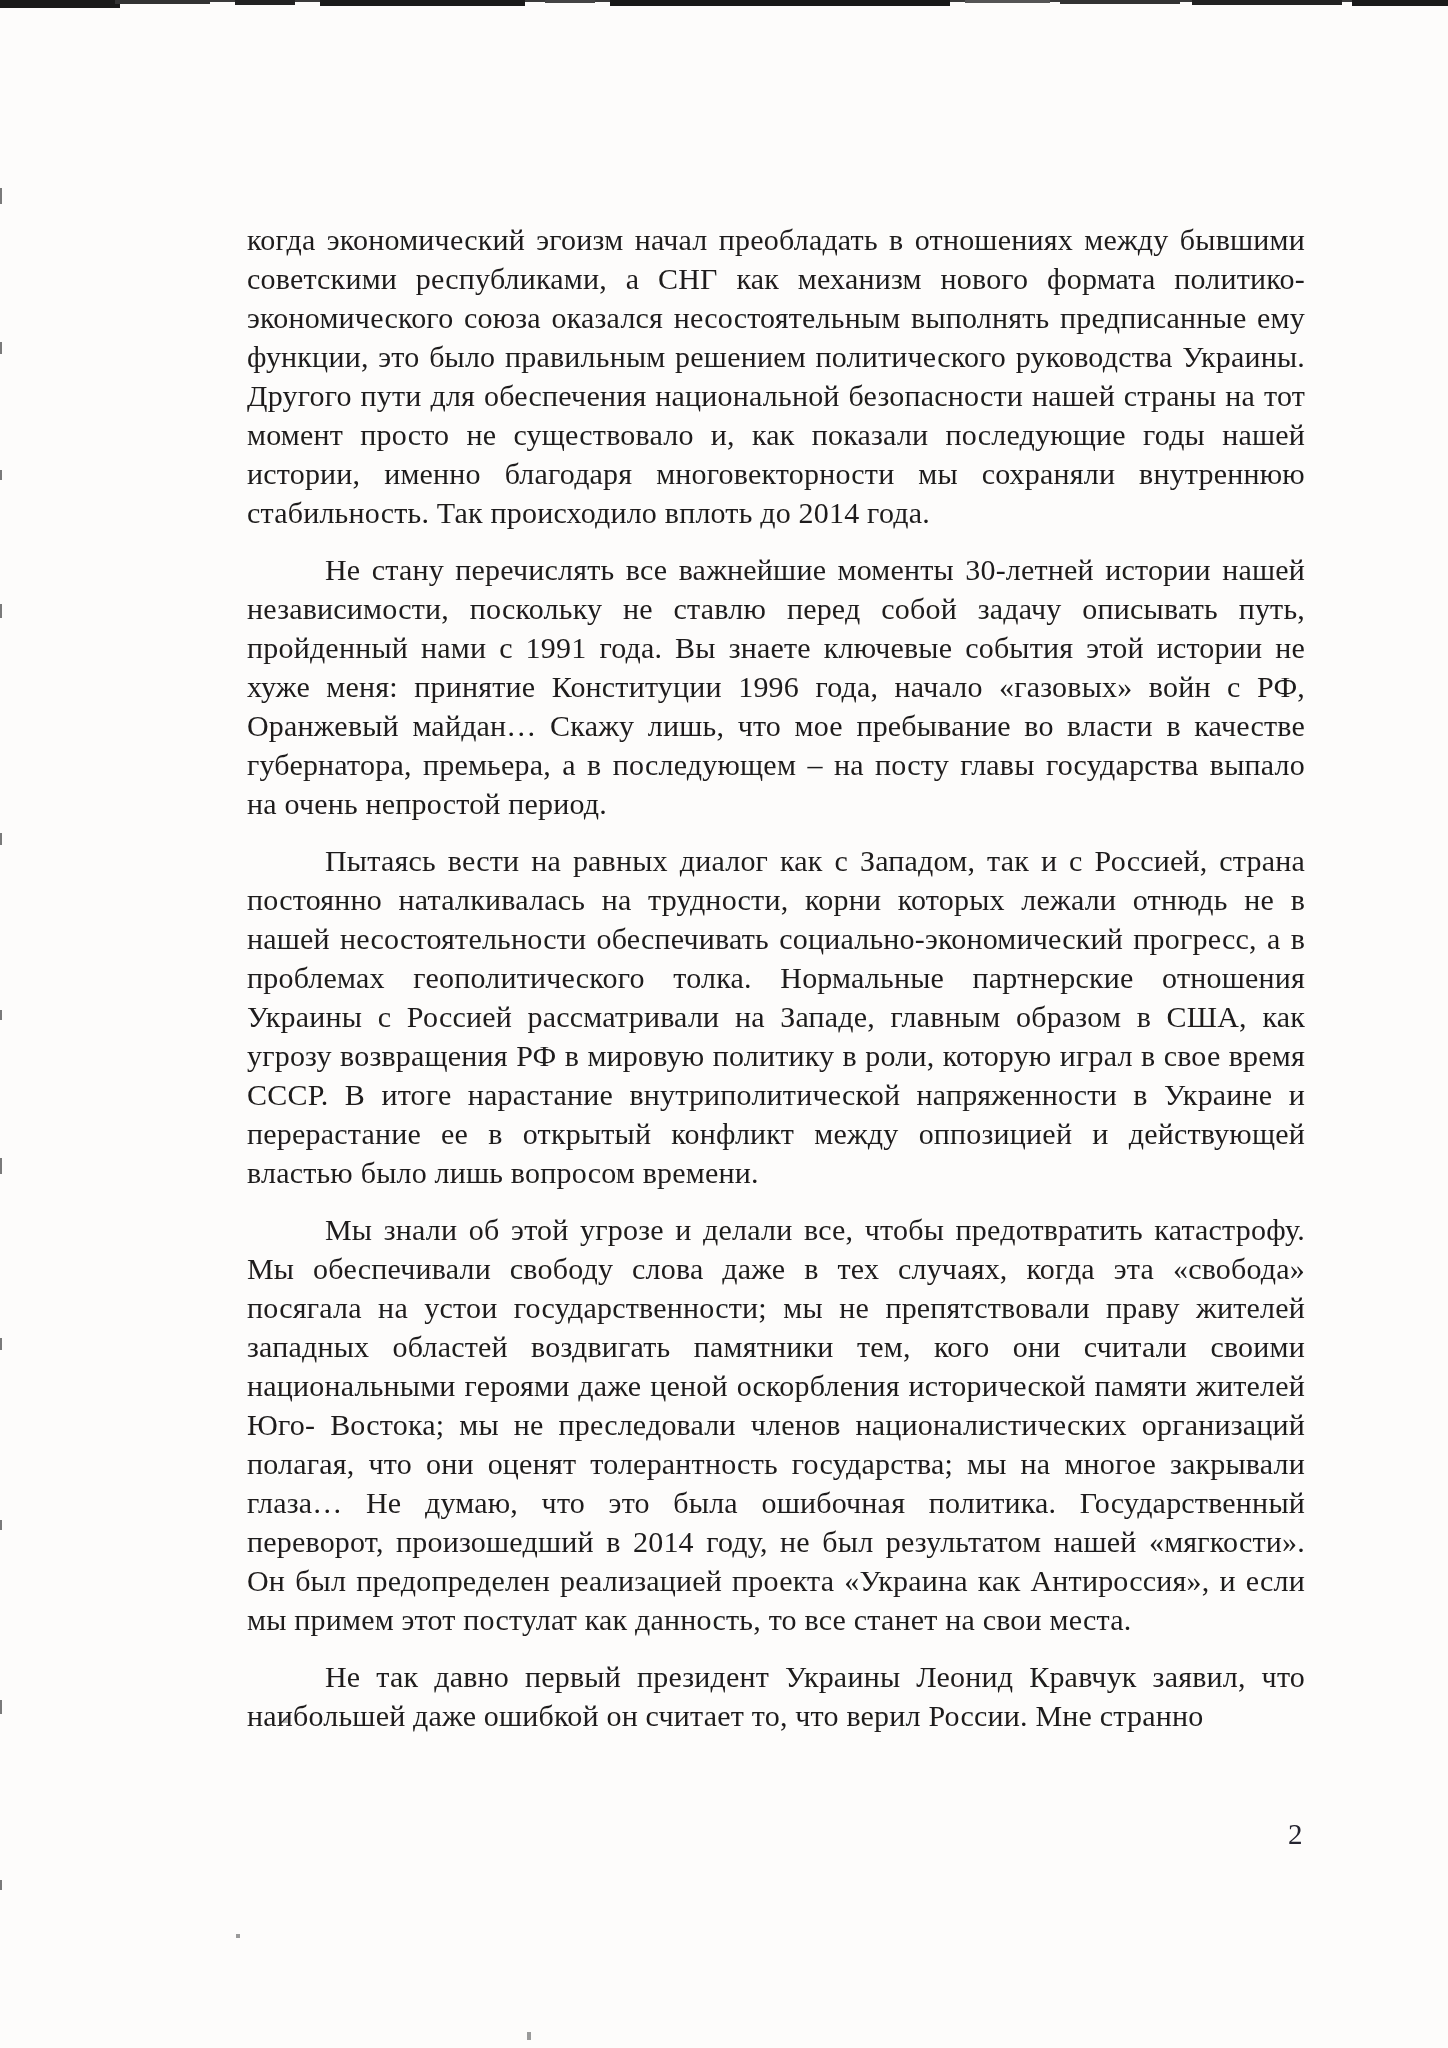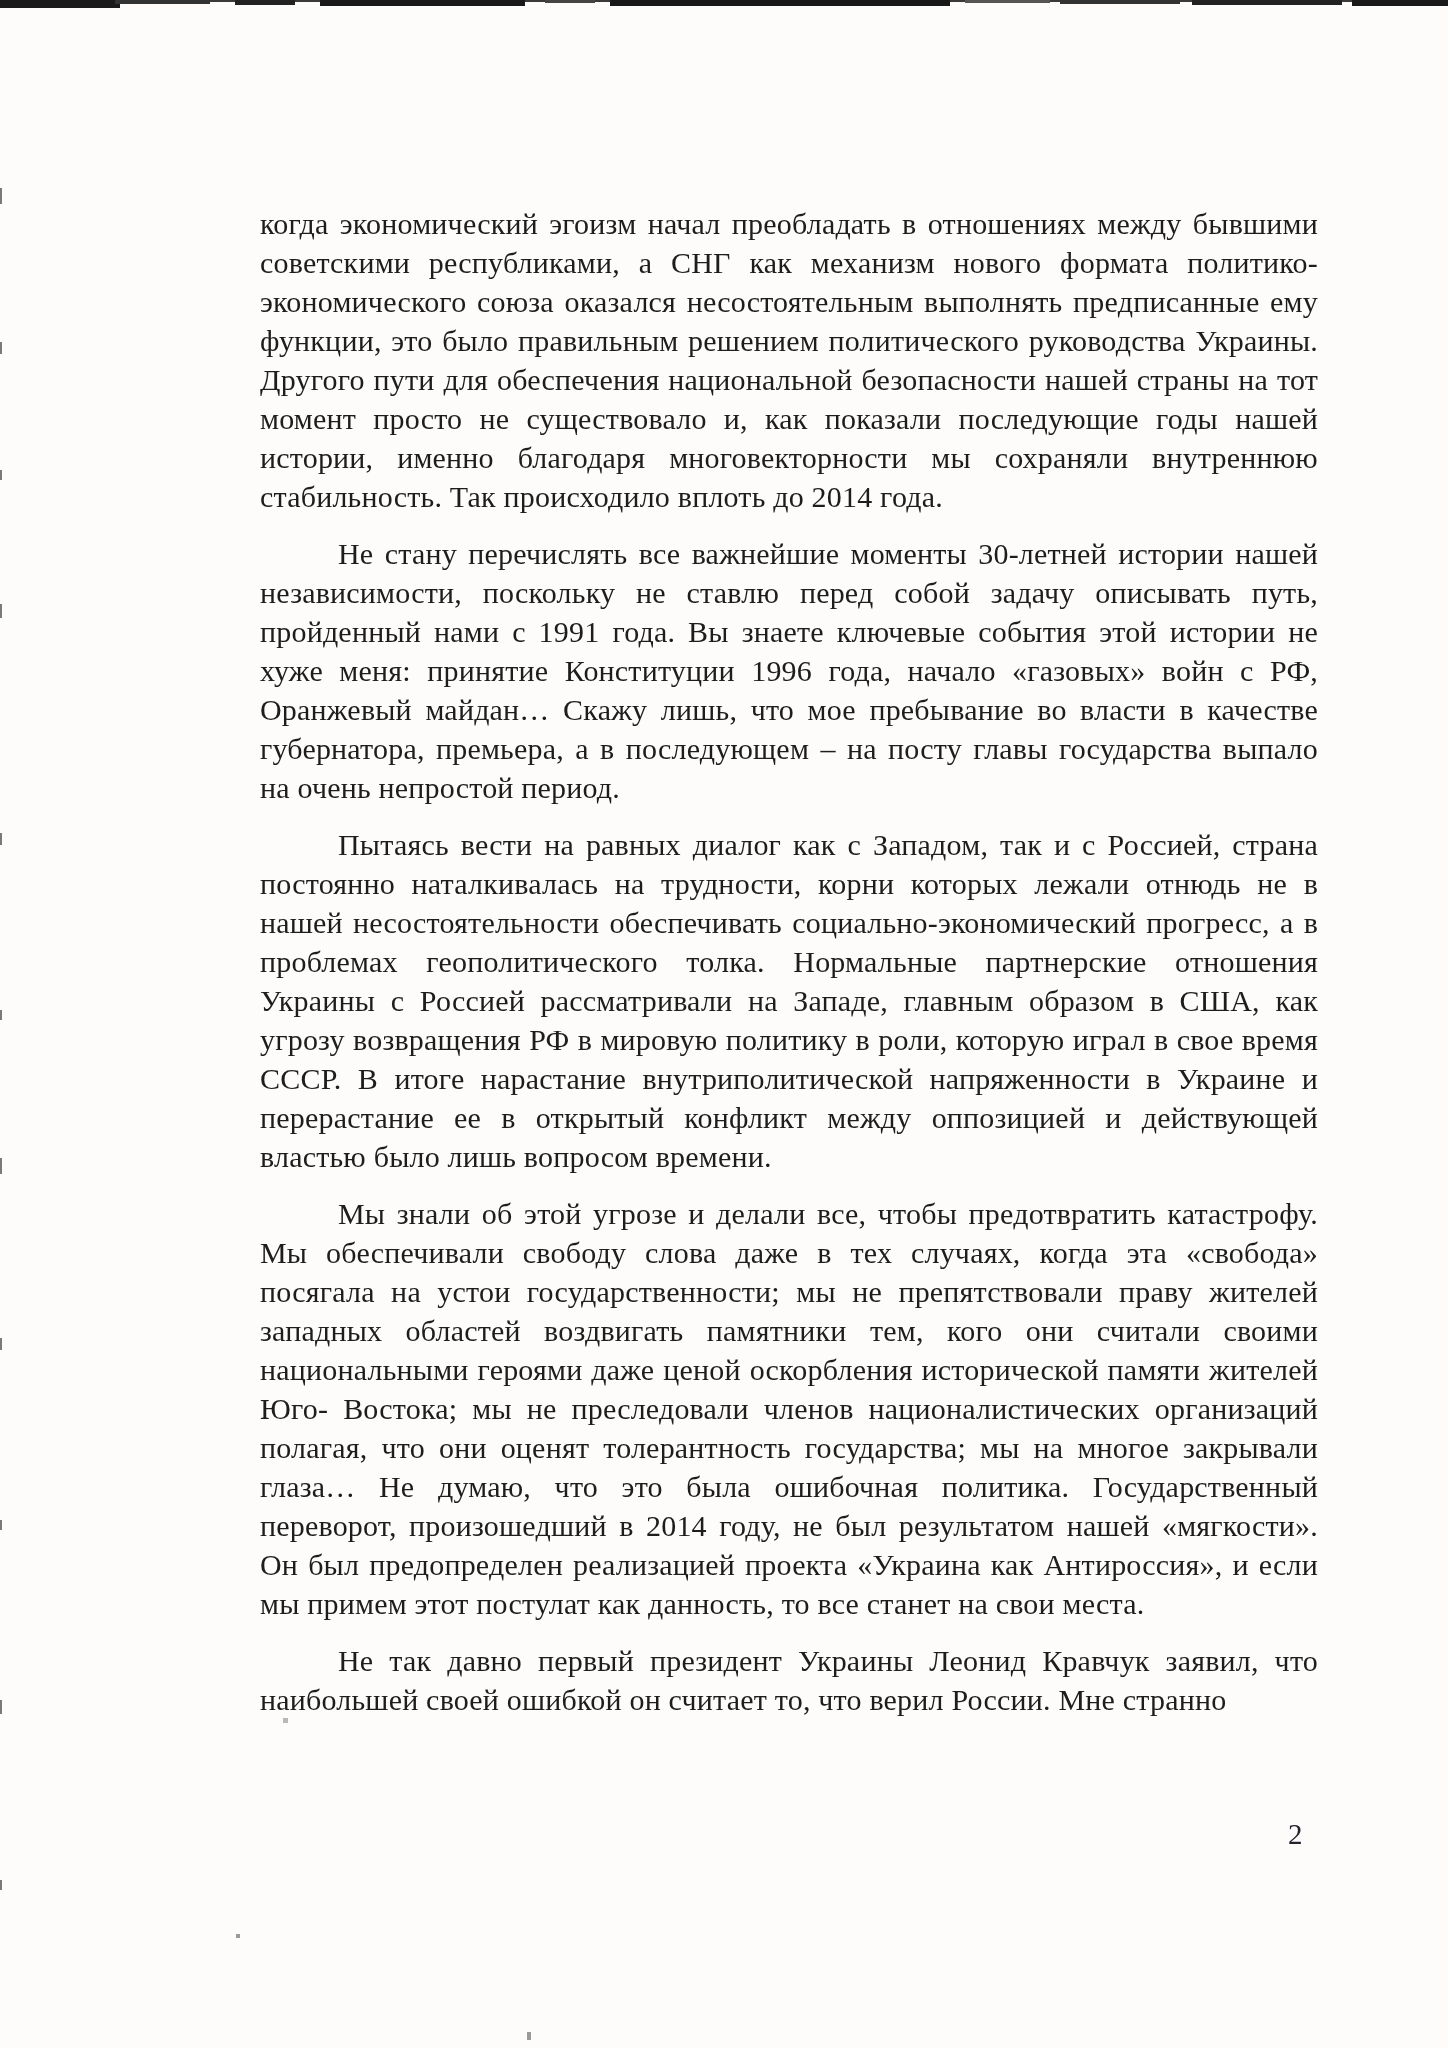--- a/index.html
+++ b/index.html
@@ -9,23 +9,22 @@
     height: 2048px;
     background: #fdfcfb;
     overflow: hidden;
     font-family: "Liberation Serif", "DejaVu Serif", serif;
     color: #1e1c1c;
   }
   
   .text-block {
     position: absolute;
     left: 247px;
-    top: 204px;
+    top: 220px;
     width: 1058px;
-    margin-left: 13px;
   }
   .para {
     margin: 0 0 18px 0;
     font-size: 30px;
     line-height: 39px;
     text-align: justify;
     text-indent: 78px;
     letter-spacing: 0.2px;
   }
   .para.no-indent { text-indent: 0; }
@@ -77,18 +76,18 @@
 
   <div class="artifact speck" style="left:527px; top:2032px; width:4px; height:8px;"></div>
   <div class="artifact speck" style="left:283px; top:1718px; width:5px; height:5px; background:#b8b8b8;"></div>
   <div class="artifact speck" style="left:236px; top:1934px; width:4px; height:4px;"></div>
 
   <main class="text-block">
     <p class="para no-indent">когда экономический эгоизм начал преобладать в отношениях между бывшими советскими республиками, а СНГ как механизм нового формата политико-экономического союза оказался несостоятельным выполнять предписанные ему функции, это было правильным решением политического руководства Украины. Другого пути для обеспечения национальной безопасности нашей страны на тот момент просто не существовало и, как показали последующие годы нашей истории, именно благодаря многовекторности мы сохраняли внутреннюю стабильность. Так происходило вплоть до 2014 года.</p>
     <p class="para">Не стану перечислять все важнейшие моменты 30-летней истории нашей независимости, поскольку не ставлю перед собой задачу описывать путь, пройденный нами с 1991 года. Вы знаете ключевые события этой истории не хуже меня: принятие Конституции 1996 года, начало «газовых» войн с РФ, Оранжевый майдан… Скажу лишь, что мое пребывание во власти в качестве губернатора, премьера, а в последующем – на посту главы государства выпало на очень непростой период.</p>
     <p class="para">Пытаясь вести на равных диалог как с Западом, так и с Россией, страна постоянно наталкивалась на трудности, корни которых лежали отнюдь не в нашей несостоятельности обеспечивать социально-экономический прогресс, а в проблемах геополитического толка. Нормальные партнерские отношения Украины с Россией рассматривали на Западе, главным образом в США, как угрозу возвращения РФ в мировую политику в роли, которую играл в свое время СССР. В итоге нарастание внутриполитической напряженности в Украине и перерастание ее в открытый конфликт между оппозицией и действующей властью было лишь вопросом времени.</p>
     <p class="para">Мы знали об этой угрозе и делали все, чтобы предотвратить катастрофу. Мы обеспечивали свободу слова даже в тех случаях, когда эта «свобода» посягала на устои государственности; мы не препятствовали праву жителей западных областей воздвигать памятники тем, кого они считали своими национальными героями даже ценой оскорбления исторической памяти жителей Юго- Востока; мы не преследовали членов националистических организаций полагая, что они оценят толерантность государства; мы на многое закрывали глаза… Не думаю, что это была ошибочная политика. Государственный переворот, произошедший в 2014 году, не был результатом нашей «мягкости». Он был предопределен реализацией проекта «Украина как Антироссия», и если мы примем этот постулат как данность, то все станет на свои места.</p>
-    <p class="para">Не так давно первый президент Украины Леонид Кравчук заявил, что наибольшей своей ошибкой он считает то, что верил России. Мне странно</p>
+    <p class="para">Не так давно первый президент Украины Леонид Кравчук заявил, что наибольшей даже ошибкой он считает то, что верил России. Мне странно</p>
   </main>
 
   <div class="page-number">2</div>
 
 </div>
 
 </body></html>

